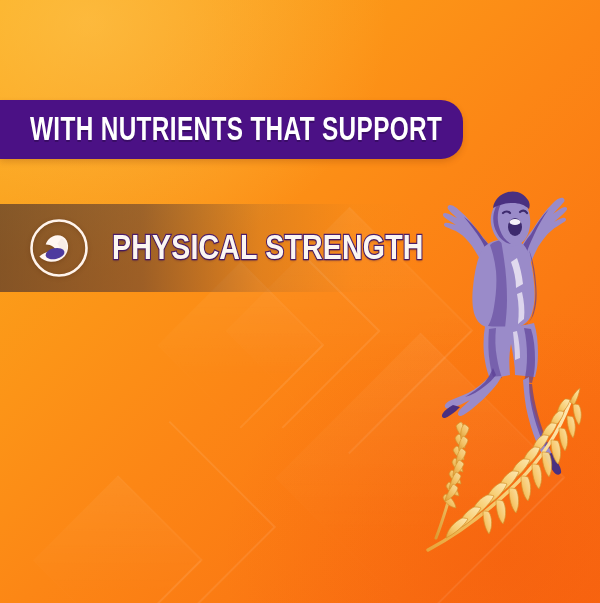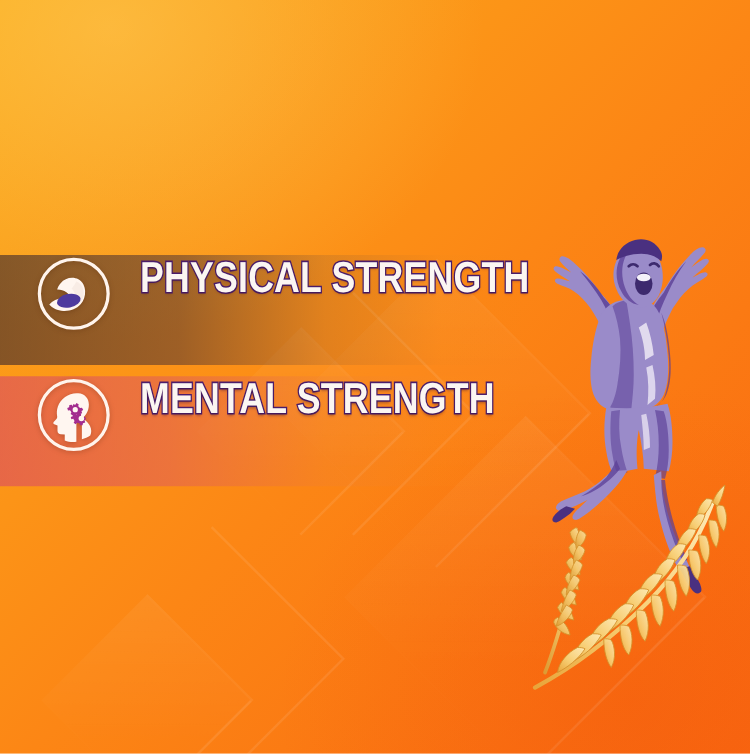--- a/index.html
+++ b/index.html
@@ -63,21 +63,21 @@
     transform:scaleX(0.87) scaleY(1.16);
     transform-origin:left center;
     white-space:nowrap;
     text-shadow:0 1px 0 rgba(0,0,0,0.22);
   }
 
   
   .rows{ position:absolute; left:0; top:204px; width:600px; }
   .row{
     position:relative; height:88px;
-    display:flex; align-items:flex-start;
+    display:flex; align-items:center;
     margin-bottom:9px;
   }
   .row-band{
     position:absolute; left:0; top:0; height:100%; width:420px;
     pointer-events:none;
   }
   .row:nth-child(1) .row-band{
     background:linear-gradient(90deg, rgba(60,40,45,0.62) 0%, rgba(80,52,50,0.55) 34%, rgba(150,95,50,0.26) 62%, rgba(200,130,40,0.04) 84%, rgba(255,170,40,0) 100%);
   }
   .row:nth-child(2) .row-band{
@@ -125,53 +125,39 @@
     <div class="glow-tl"></div>
     <div class="glow-br"></div>
     <div class="chev chev-a soft"></div>
     <div class="chev chev-b"></div>
     <div class="chev chev-c soft"></div>
     <div class="chev chev-d soft"></div>
     <div class="chev chev-e"></div>
     <div class="chev chev-f soft"></div>
   </div>
 
+  <div class="banner">
+    <div class="banner-text">WITH NUTRIENTS THAT SUPPORT</div>
+  </div>
 
   <div class="rows">
 
     <div class="row">
       <div class="row-band"></div>
       <div class="icon-wrap">
         <svg viewBox="0 0 62 62" xmlns="http://www.w3.org/2000/svg">
           <circle cx="31" cy="31" r="27.5" fill="none" stroke="#FFF4EC" stroke-width="2.6"></circle>
           <path d="M20.5 22.5c3.4-4.2 9.6-5.6 14.2-3.1 3.6 2 5.2 5.7 5.4 9.4.2 3.9-1.1 7.8-3.6 10.6-3.3 3.8-8.6 5.6-13.9 5.3-4.6-.3-8.8-2.3-11.2-5.2 2.5-2.8 6.5-4.6 10.9-5.1 2.4-.3 4.6-.2 6.4.2-.6-1.9-1.9-3.6-3.6-4.8-2.2-1.6-4.9-2.3-7.4-2.2 .5-1.9 1.4-3.6 2.8-5.1z" fill="#FFF6F0"></path>
           <path d="M33.1 21.2c2.9 1 4.9 3.6 5.6 6.6 .8 3.4-.1 7-2.2 9.8-1.5 2-3.6 3.4-5.9 4.1 1.5-2.3 2.2-5 2-7.6-.2-2.8-1.4-5.4-3.3-7.4 1.6-1.7 2.8-3.5 3.8-5.5z" fill="#F2E4DC" opacity="0.55"></path>
           <ellipse cx="27" cy="36.6" rx="9.6" ry="5.4" transform="rotate(-11 27 36.6)" fill="#4E3A9E"></ellipse>
         </svg>
       </div>
       <div class="row-label">PHYSICAL STRENGTH</div>
     </div>
 
-    <div class="row">
-      <div class="row-band"></div>
-      <div class="icon-wrap">
-        <svg viewBox="0 0 62 62" xmlns="http://www.w3.org/2000/svg">
-          <circle cx="31" cy="31" r="27.5" fill="none" stroke="#FFF4EC" stroke-width="2.6"></circle>
-          <path d="M34.6 13.6c-7.2-.6-14 3.9-16.3 10.6-.9 2.6-1 5.2-.6 7.5 .2 1.3-.1 2.1-.9 2.9l-1.7 1.7c-.7.7-.6 1.6.3 2l2.6 1.1v4.1c0 1.6 1.1 2.8 2.7 2.9l3.1.2v4.7c2.9 1.2 6.1 1.6 9.3 1.1V38.2c0-1.3.7-2.2 1.9-2.8 5-2.4 8.2-7.4 8.1-12.9-.1-4.9-3.4-8.5-8.5-8.9z" fill="#FFF6F0"></path>
-          <path d="M39.6 34.8c1.7 1.3 3.4 3.1 4.4 5.1 1.3 2.6 1.3 5.3.2 7.6-2 1.4-4.3 2.4-6.7 2.9V38.2c0-1.3.7-2.2 1.9-2.8l.2-.6z" fill="#FFF6F0"></path>
-          <g fill="#A32D8F">
-            <path d="M30.4 22.3l1.9.5 .8-1.4 1.8 1-.3 1.6 1.4 1.4 1.6-.3 1 1.8-1.4.8 .5 1.9-1.9.5-.1 1.6-2 .1-.6-1.5-1.9-.2-1 1.3-1.7-1.1 .6-1.5-1.1-1.6-1.6.2-.6-1.9 1.5-.6 .2-1.9 2-.2 .9 1.5z"></path>
-            <circle cx="32.2" cy="26.8" r="2.1" fill="#FFF6F0"></circle>
-            <path d="M36.2 30.5l2.1.3 .6-1.6 2 .8-.1 1.8 1.6 1.4 1.7-.5 1.1 1.9-1.4 1 .7 2-2 .8-.3 1.7-2.2-.1-.5-1.7-2.1-.4-1.2 1.3-1.8-1.3 .8-1.6-1.1-1.8-1.7.4-.5-2.1 1.7-.6 .4-2.1 2.2-.1 .8 1.6z" transform="translate(-3.5 0.5) scale(0.92) translate(3 2)"></path>
-            <circle cx="37.1" cy="33.7" r="2.2" fill="#FFF6F0"></circle>
-          </g>
-        </svg>
-      </div>
-      <div class="row-label">MENTAL STRENGTH</div>
-    </div>
 
 
   </div>
 
   <div class="boy">
     <svg viewBox="0 0 190 330" xmlns="http://www.w3.org/2000/svg">
       <g>
 
         <path d="M75 62c-6-9-13-17-20-23-3-3-7-6-10-6-2 0-3 2-2 4 2 3 6 6 9 9-4-2-9-5-12-5-2 0-3 2-1 4 3 3 8 5 12 8-4-1-9-3-11-2-2 1-1 3 1 4 4 2 9 3 13 6 5 3 9 8 13 13 4 6 8 13 11 19l12-12c-5-7-10-14-15-19z" fill="#9A8BC9"></path>
         <path d="M78 66c-5-8-12-16-19-21 6 7 12 15 17 23 4 7 7 14 10 20l5-5c-4-6-8-12-13-17z" fill="#5B3F96" opacity="0.85"></path>

